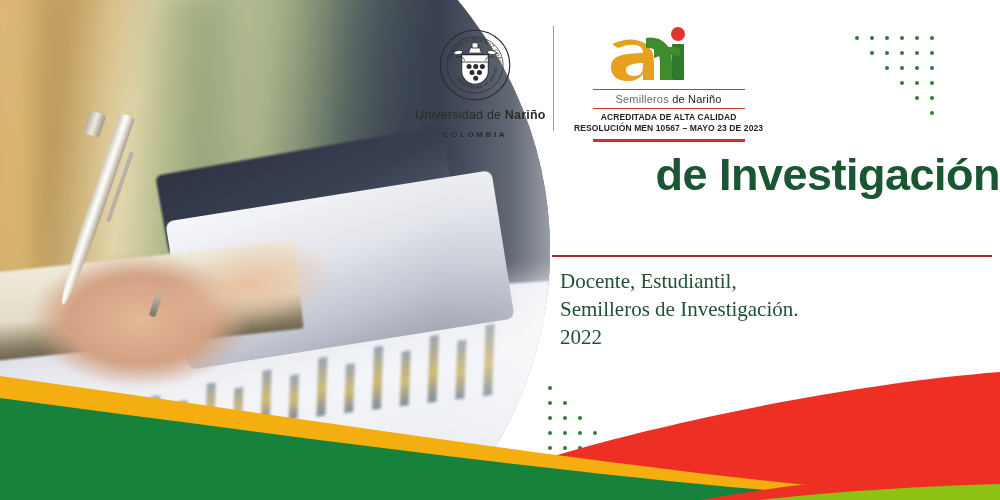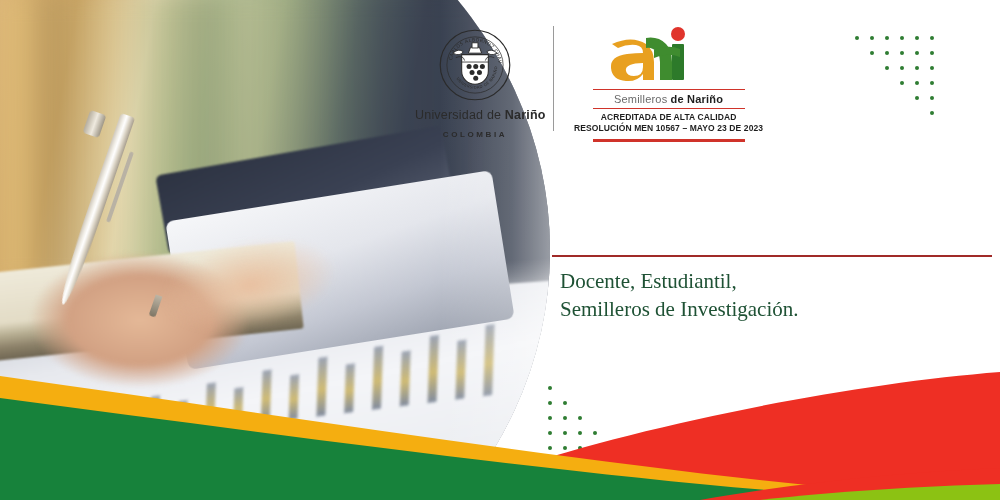--- a/index.html
+++ b/index.html
@@ -139,21 +139,21 @@
   .logos { position:absolute; left:415px; top:22px; display:flex; align-items:flex-start; }
   .logo-un { width:120px; text-align:center; padding-top:6px; }
   .seal { width:74px; height:74px; margin:0 auto; position:relative; }
   .un-name { font-size:12.5px; color:#2b2b2b; margin-top:6px; letter-spacing:.2px; white-space:nowrap;}
   .un-name b { font-weight:bold; }
   .un-sub { font-size:8px; color:#2b2b2b; letter-spacing:2.6px; font-weight:bold; margin-top:8px; }
   .divider { width:1px; height:105px; background:#9a9a9a; margin:4px 20px 0 18px; }
   .logo-ai { text-align:center; padding-top:2px; }
   .ai-mark { height:62px; position:relative; width:150px; margin:0 auto; }
   .ai-name { font-size:11px; color:#6a6a6a; letter-spacing:.2px; white-space:nowrap; }
-  .ai-name b { color:#1e1e1e; font-weight:bold;margin-top:24px; }
+  .ai-name b { color:#1e1e1e; font-weight:normal;margin-top:24px; }
   .ai-rule { width:152px; height:1px; background:#c24a3a; margin:3px auto 3px; }
   .ai-acc { font-size:8.5px; font-weight:bold; color:#1e1e1e; letter-spacing:.1px; line-height:1.25; white-space:nowrap; transform:scaleX(1.0);}
   .ai-bottom-rule { width:152px; height:3px; background:#d0332a; margin:6px auto 0; }
 
   
   .title {
     position:absolute; left:548px; top:152px; width:452px;
     color:#1a5632;
     font-size:45px; line-height:1.04;
     font-weight:bold;
@@ -281,26 +281,28 @@
       <div class="ai-rule" data-name="accreditation-rule-top" style="background: rgb(208, 51, 42);"></div>
       <div class="ai-name" data-name="accreditation-university-name"><span data-name="accreditation-name-light">Semilleros </span><b data-name="accreditation-name-bold">de Nariño</b></div>
       <div class="ai-rule" data-name="accreditation-rule-bottom" style="background: rgb(208, 51, 42);"></div>
       <div class="ai-acc" data-name="accreditation-line-1">ACREDITADA DE ALTA CALIDAD</div>
       <div class="ai-acc" data-name="accreditation-line-2">RESOLUCIÓN MEN 10567 – MAYO 23 DE 2023</div>
       <div class="ai-bottom-rule" data-name="accreditation-red-bar" style="background: rgb(208, 51, 42);"></div>
     </div>
   </div>
 
   <div class="title" data-name="page-title" style="color: rgb(26, 86, 50);">
+    <div data-name="page-title-line-2">de Investigación</div>
   </div>
   <div class="title-rule" data-name="title-underline" style="background: rgb(160, 42, 40);"></div>
 
   <div class="subtitle" data-name="subtitle-block" style="color: rgb(31, 82, 53);">
     <div data-name="subtitle-line-1">Docente, Estudiantil,</div>
     <div data-name="subtitle-line-3">Semilleros de Investigación.</div>
+    <div class="yr" data-name="subtitle-year">2022</div>
   </div>
 
   <div class="dots" id="dots-tr" data-name="dot-grid-top-right">
       <span data-name="decorative-dot" style="left: 0px; top: 0px; background: rgb(47, 125, 50);"></span>
       <span data-name="decorative-dot" style="left: 15px; top: 0px; background: rgb(47, 125, 50);"></span>
       <span data-name="decorative-dot" style="left: 30px; top: 0px; background: rgb(47, 125, 50);"></span>
       <span data-name="decorative-dot" style="left: 45px; top: 0px; background: rgb(47, 125, 50);"></span>
       <span data-name="decorative-dot" style="left: 60px; top: 0px; background: rgb(47, 125, 50);"></span>
       <span data-name="decorative-dot" style="left: 75px; top: 0px; background: rgb(47, 125, 50);"></span>
       <span data-name="decorative-dot" style="left: 15px; top: 15px; background: rgb(47, 125, 50);"></span>

